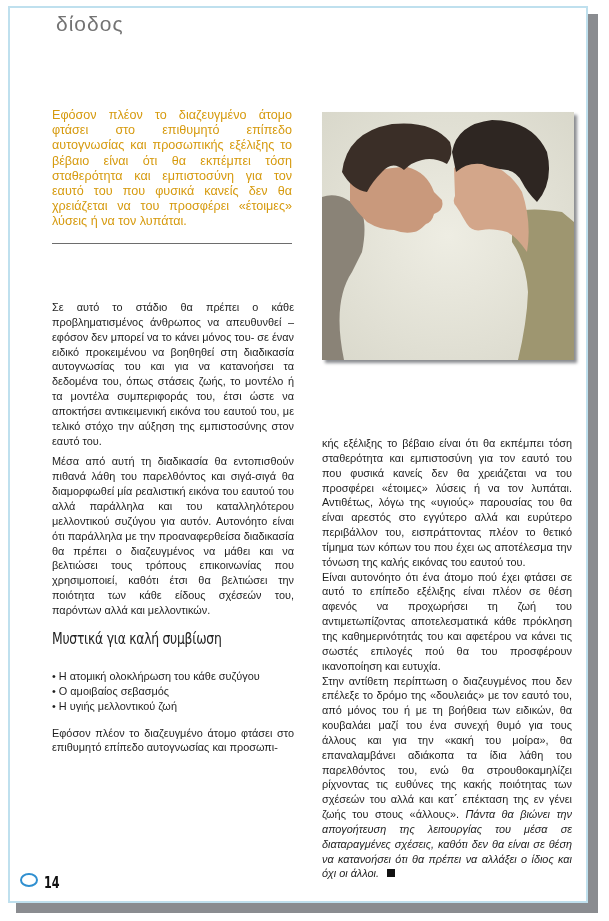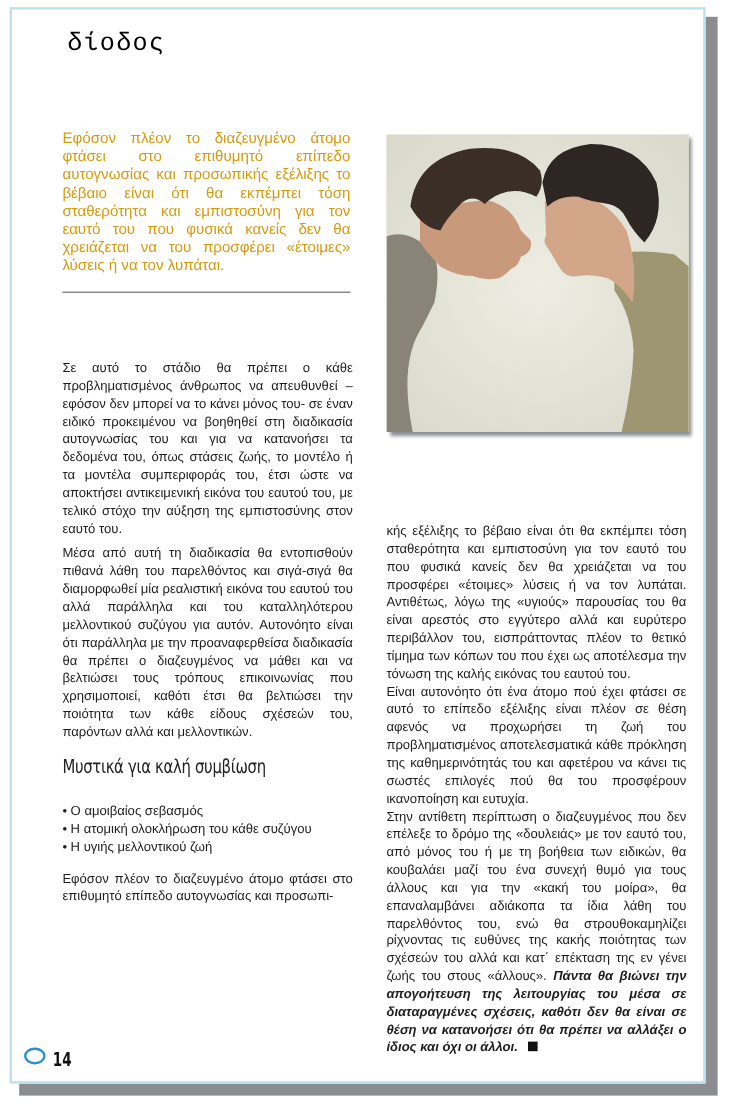--- a/index.html
+++ b/index.html
@@ -1,31 +1,31 @@
 <!DOCTYPE html>
 <html><head>
 <meta charset="utf-8">
 <style>
   html,body{margin:0;padding:0;background:#ffffff;}
   body{width:609px;height:921px;position:relative;overflow:hidden;font-family:"Liberation Sans","DejaVu Sans",sans-serif;}
   .shadow{position:absolute;left:16px;top:14px;width:582px;height:899px;background:#8a8c90;}
   .page{position:absolute;left:8px;top:6px;width:580px;height:897px;background:#ffffff;border:2px solid #bfe0ee;box-sizing:border-box;}
-  .logo{position:absolute;left:46px;top:18px;font-family:Liberation Mono, monospace;font-size:21px;color:#000000;letter-spacing:1px;}
+  .logo{position:absolute;left:46px;top:4px;font-family:Liberation Sans, sans-serif;font-size:21px;color:#737373;letter-spacing:1px;}
   .pull{position:absolute;left:52px;top:108px;width:240px;font-size:12.6px;line-height:15.2px;color:#d69a0e;text-align:justify;}
   .pull-rule{position:absolute;left:52px;top:243px;width:240px;height:0;border-top:1.5px solid #6d6d6d;}
   .col{position:absolute;font-size:10.9px;line-height:14.85px;color:#1e1e1e;text-align:justify;margin-top:36px;}
   .col p{margin:0;}
   .col1{left:52px;top:264px;width:242px;}
   .col2{left:322px;top:400px;width:250px;}
   .heading{font-family:"DejaVu Sans Condensed","DejaVu Sans",sans-serif;font-size:16px;letter-spacing:-0.3px;color:#222;margin:14px 0 10px 0 !important;transform:scaleX(0.86);transform-origin:left;white-space:nowrap;}
   .gap{height:12px;}
   .bullets{list-style:none;margin:0;padding:0;}
   .bullets li{line-height:15px;}
   .bullets li::before{content:"\2022";margin-right:3px;}
-  .bold-italic{font-weight:bold;font-style:italic;}
+  .bold-italic{font-weight:normal;font-style:italic;}
   .end-mark{display:inline-block;width:8px;height:8px;background:#111;margin-left:8px;vertical-align:0px;}
   .photo{position:absolute;left:322px;top:112px;width:252px;height:248px;box-shadow:3px 3px 3px #8a8c90;overflow:hidden;background:#e3e2d6;}
   .folio{position:absolute;left:20px;top:873px;display:flex;align-items:flex-start;}
   .folio-ring{width:14px;height:10px;border:2.5px solid #2f8fd0;border-radius:50%;}
   .folio-num{font-family:"DejaVu Sans",sans-serif;font-weight:bold;font-size:16px;color:#111;margin-left:6px;transform:scaleX(0.7);transform-origin:left;}
 </style>
 </head>
 <body>
 
 <div class="shadow"></div>
@@ -60,30 +60,30 @@
   </svg>
 </div>
 
 <div class="col col1">
   <p> Σε αυτό το στάδιο θα πρέπει ο κάθε προβληματισμένος  άνθρωπος να απευθυνθεί – εφόσον δεν μπορεί να το κάνει μόνος του- σε έναν ειδικό προκειμένου να βοηθηθεί στη διαδικασία αυτογνωσίας του και για να κατανοήσει τα δεδομένα του, όπως στάσεις ζωής, το μοντέλο ή τα μοντέλα συμπεριφοράς του, έτσι ώστε να αποκτήσει αντικειμενική εικόνα του εαυτού του, με τελικό στόχο την αύξηση της εμπιστοσύνης στον εαυτό του.</p>
   <div class="gap" style="height:6px"></div>
   <p>Μέσα από αυτή τη διαδικασία θα εντοπισθούν πιθανά λάθη του παρελθόντος και σιγά-σιγά  θα διαμορφωθεί μία ρεαλιστική εικόνα του εαυτού του αλλά παράλληλα και του  καταλληλότερου μελλοντικού συζύγου για αυτόν. Αυτονόητο είναι ότι παράλληλα με την προαναφερθείσα διαδικασία θα πρέπει ο διαζευγμένος να μάθει και να βελτιώσει  τους τρόπους επικοινωνίας που χρησιμοποιεί, καθότι έτσι θα βελτιώσει την ποιότητα των κάθε είδους σχέσεών του, παρόντων αλλά και μελλοντικών.</p>
   <p class="heading">Μυστικά για καλή συμβίωση</p>
   <div class="gap"></div>
   <ul class="bullets">
+    <li>Η ατομική ολοκλήρωση του κάθε συζύγου</li>
     <li>Ο αμοιβαίος  σεβασμός</li>
-    <li>Η ατομική ολοκλήρωση του κάθε συζύγου</li>
     <li>Η υγιής μελλοντικού ζωή</li>
   </ul>
   <div class="gap"></div>
   <p>Εφόσον πλέον το διαζευγμένο άτομο φτάσει στο επιθυμητό επίπεδο αυτογνωσίας και προσωπι-</p>
 </div>
 
 <div class="col col2">
   <p>κής εξέλιξης το βέβαιο είναι ότι θα εκπέμπει τόση σταθερότητα και εμπιστοσύνη για τον εαυτό του που φυσικά κανείς δεν θα χρειάζεται να του προσφέρει «έτοιμες» λύσεις ή να τον λυπάται. Αντιθέτως, λόγω της «υγιούς» παρουσίας του θα είναι αρεστός στο εγγύτερο αλλά και ευρύτερο περιβάλλον του, εισπράττοντας  πλέον το θετικό τίμημα των κόπων του που έχει ως αποτέλεσμα την τόνωση της καλής εικόνας του εαυτού του.</p>
-  <p>Είναι αυτονόητο ότι ένα άτομο πού έχει φτάσει σε αυτό το επίπεδο εξέλιξης είναι πλέον σε θέση αφενός να προχωρήσει τη ζωή του προβληματισμένος αποτελεσματικά κάθε πρόκληση της καθημερινότητάς του και αφετέρου  να κάνει τις σωστές επιλογές πού θα του προσφέρουν ικανοποίηση και ευτυχία.</p>
+  <p>Είναι αυτονόητο ότι ένα άτομο πού έχει φτάσει σε αυτό το επίπεδο εξέλιξης είναι πλέον σε θέση αφενός να προχωρήσει τη ζωή του αντιμετωπίζοντας αποτελεσματικά κάθε πρόκληση της καθημερινότητάς του και αφετέρου  να κάνει τις σωστές επιλογές πού θα του προσφέρουν ικανοποίηση και ευτυχία.</p>
   <p><span>Στην  αντίθετη περίπτωση ο διαζευγμένος που δεν επέλεξε το δρόμο της «δουλειάς» με τον εαυτό του, από μόνος του ή με τη βοήθεια των ειδικών, θα κουβαλάει μαζί του ένα συνεχή θυμό για τους άλλους και για την «κακή του μοίρα», θα επαναλαμβάνει αδιάκοπα τα ίδια λάθη του παρελθόντος του, ενώ θα στρουθοκαμηλίζει ρίχνοντας τις ευθύνες της κακής ποιότητας των σχέσεών του αλλά και κατ΄ επέκταση της εν γένει ζωής του στους «άλλους». </span><span class="bold-italic">Πάντα θα βιώνει την απογοήτευση της λειτουργίας του μέσα σε διαταραγμένες σχέσεις, καθότι δεν θα είναι σε θέση να κατανοήσει ότι θα πρέπει να αλλάξει ο ίδιος και όχι οι άλλοι.</span><span class="end-mark"></span></p>
 </div>
 
 <div class="folio">
   <span class="folio-ring"></span>
   <span class="folio-num">14</span>
 </div>
 
 </body></html>

